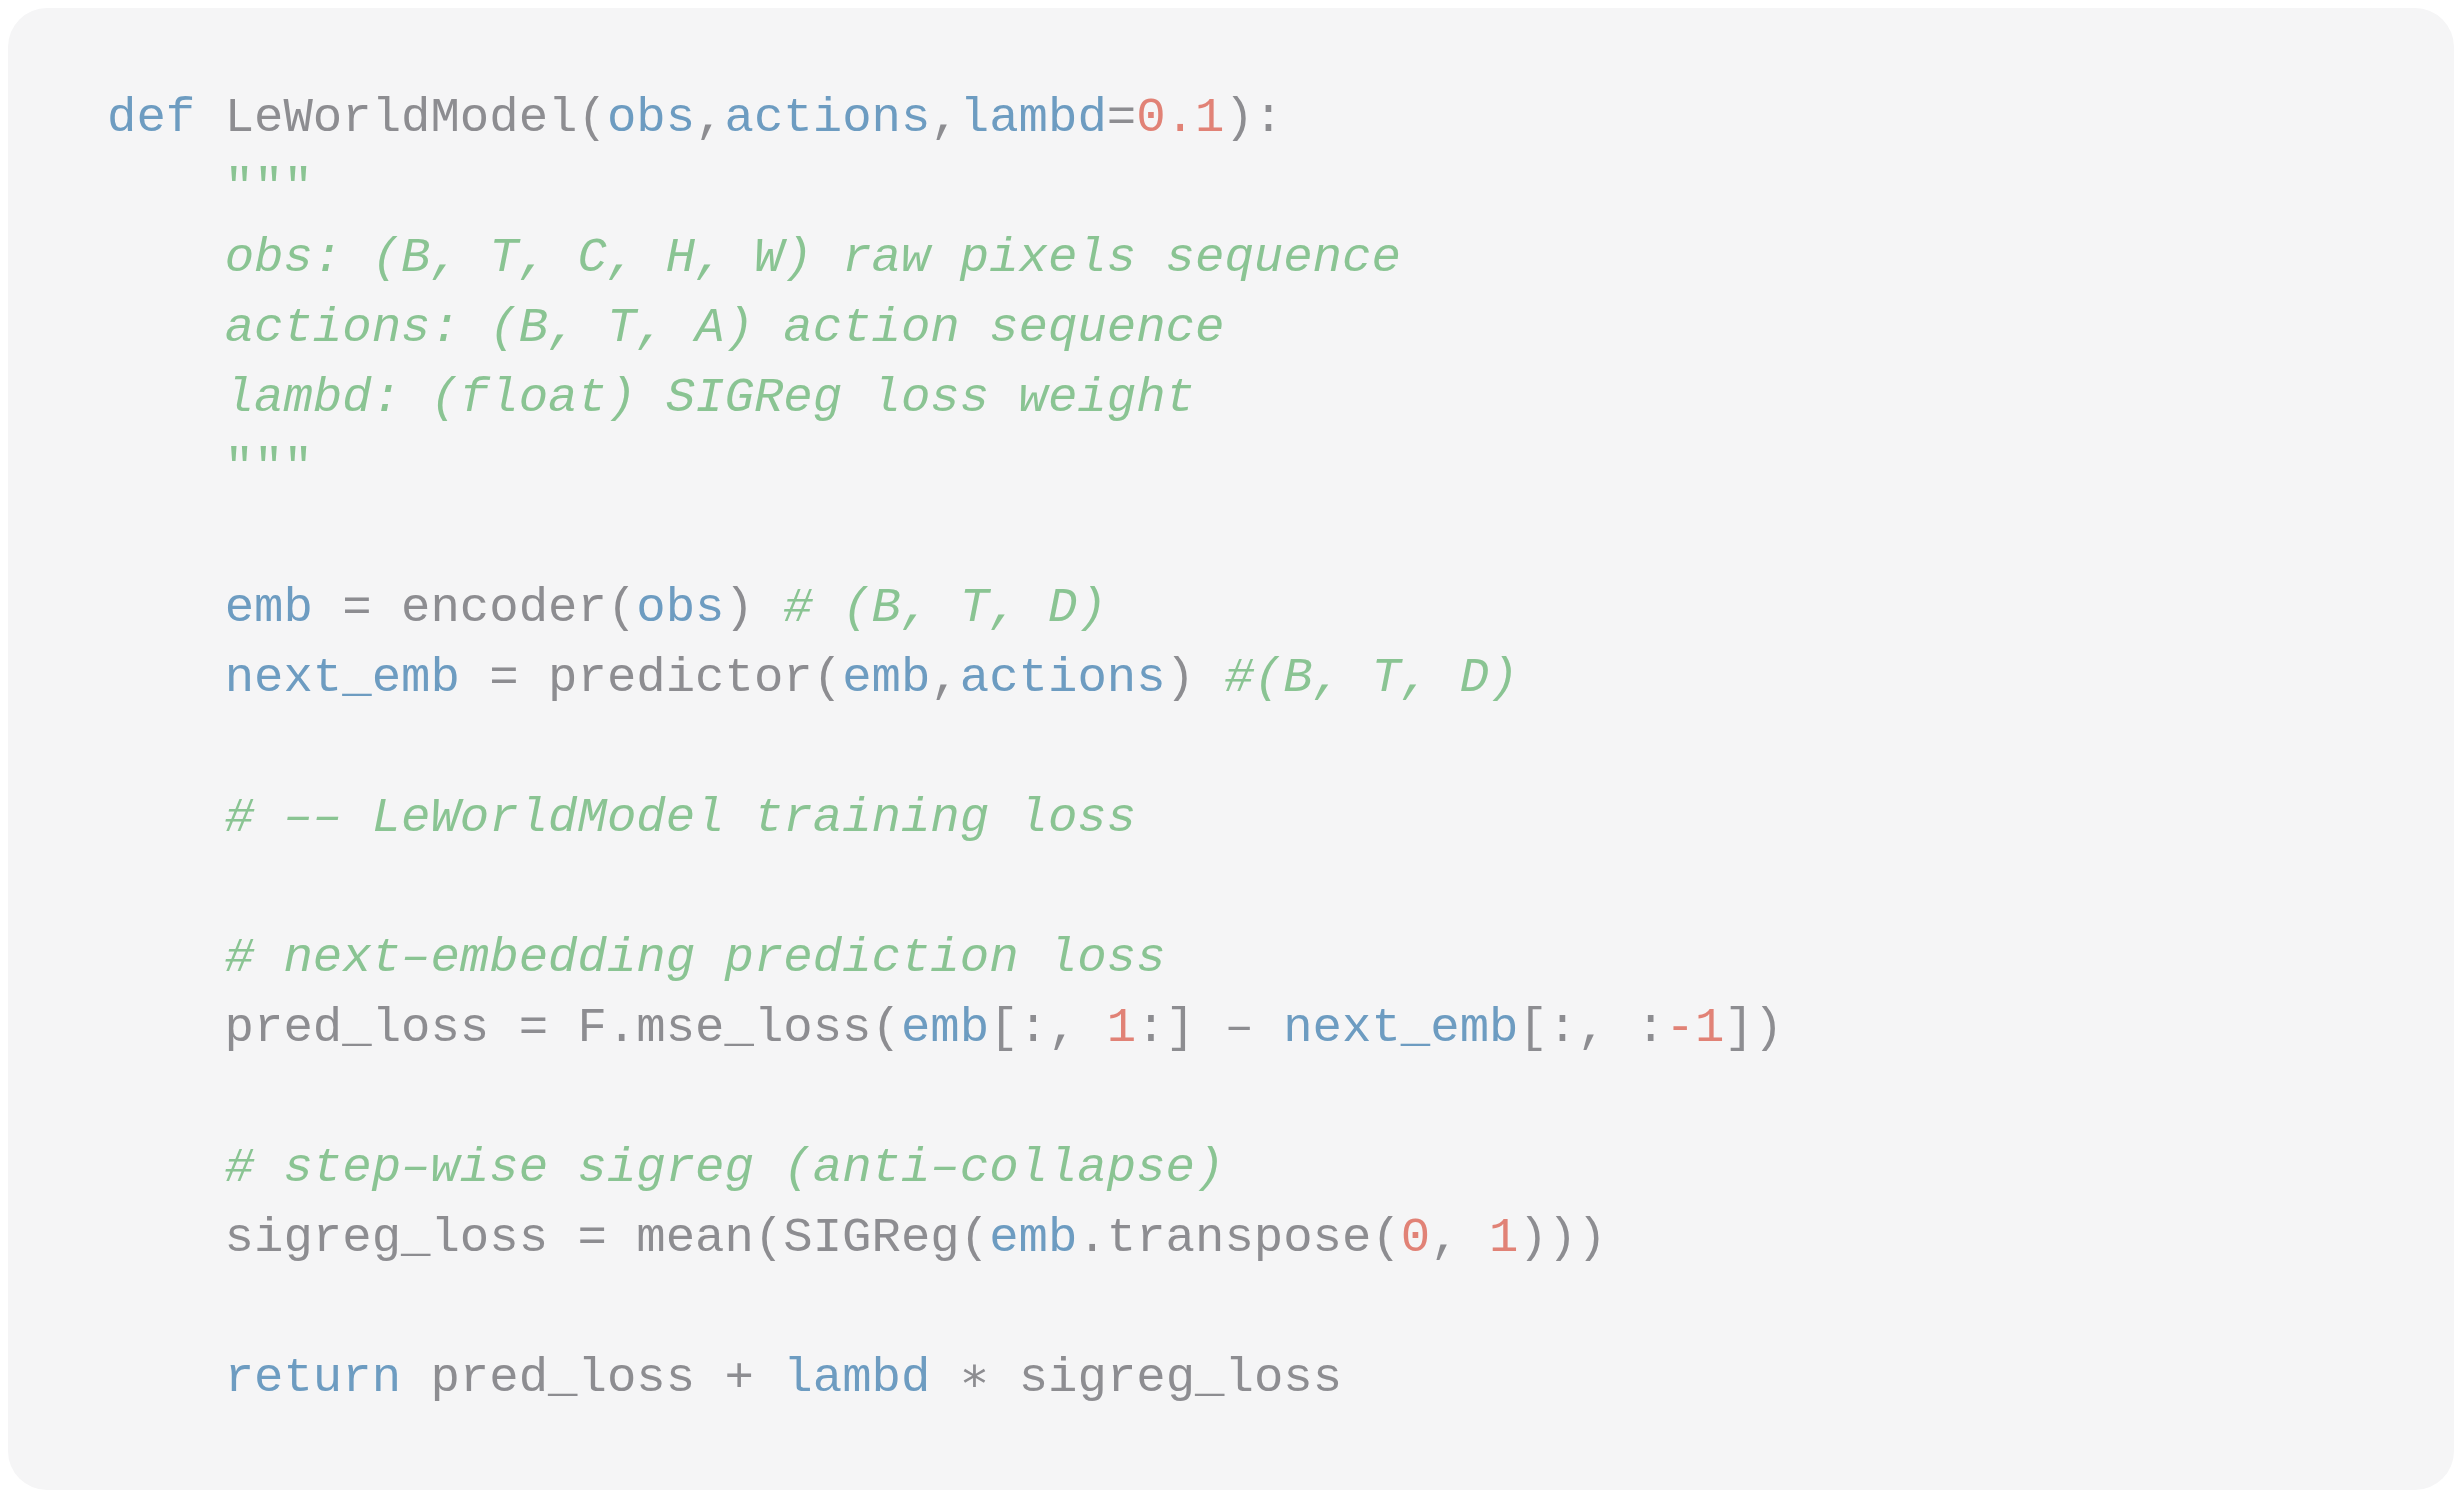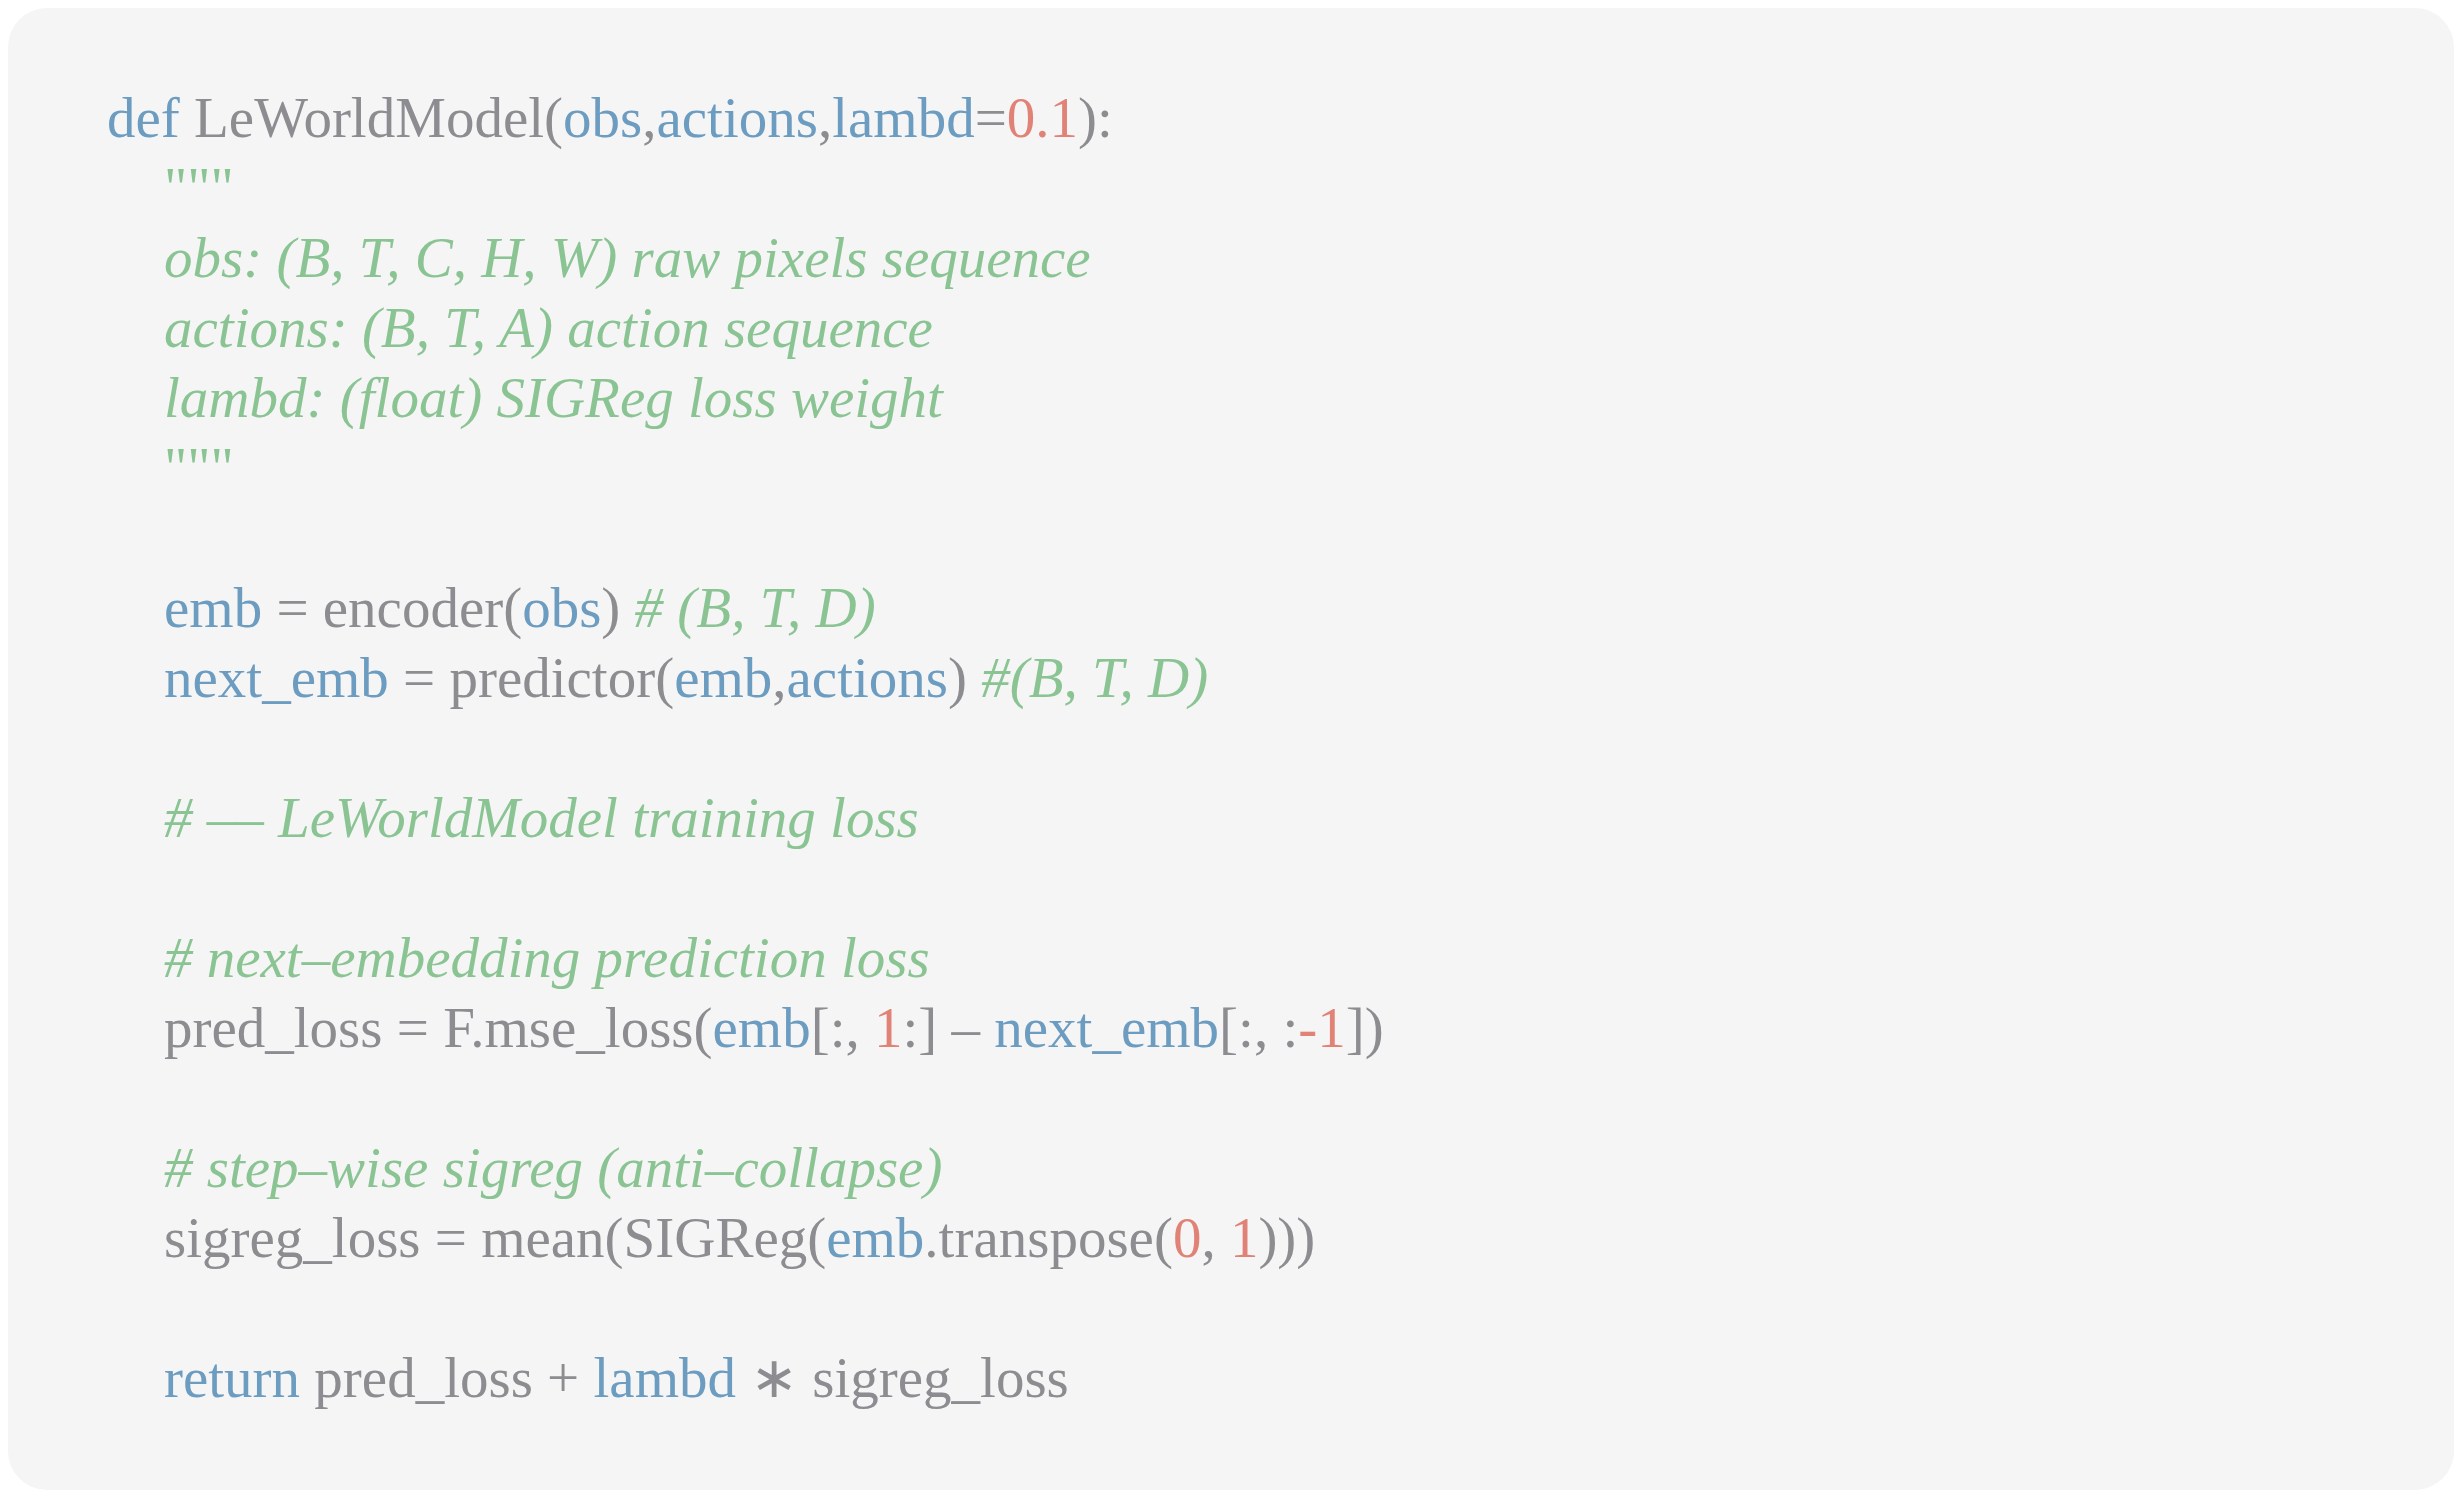--- a/index.html
+++ b/index.html
@@ -8,22 +8,22 @@
   }
   *{margin:0;padding:0;box-sizing:border-box;}
   html,body{width:2462px;height:1498px;background:var(--page-bg);overflow:hidden;}
   .card{
     position:absolute; left:8px; top:8px; width:2446px; height:1482px;
     background:var(--card-bg); border-radius:39px;
   }
   pre.code{
     position:absolute; left:0; top:0; width:100%; height:100%;
     padding:75px 27px 27px 99px;
-    font-family:Liberation Serif, serif;
-    font-size:57px; line-height:70px; white-space:pre;
+    font-family:Liberation Mono, monospace;
+    font-size:49px; line-height:70px; white-space:pre;
     color:var(--gray);
   }
   .tk-gray{color:var(--gray);}
   .tk-blue{color:var(--blue);}
   .tk-red{color:var(--red);}
   .tk-green{color:var(--green);}
   .tk-green_italic{color:var(--green);font-style:italic;}
 </style>
 </head>
 <body>

